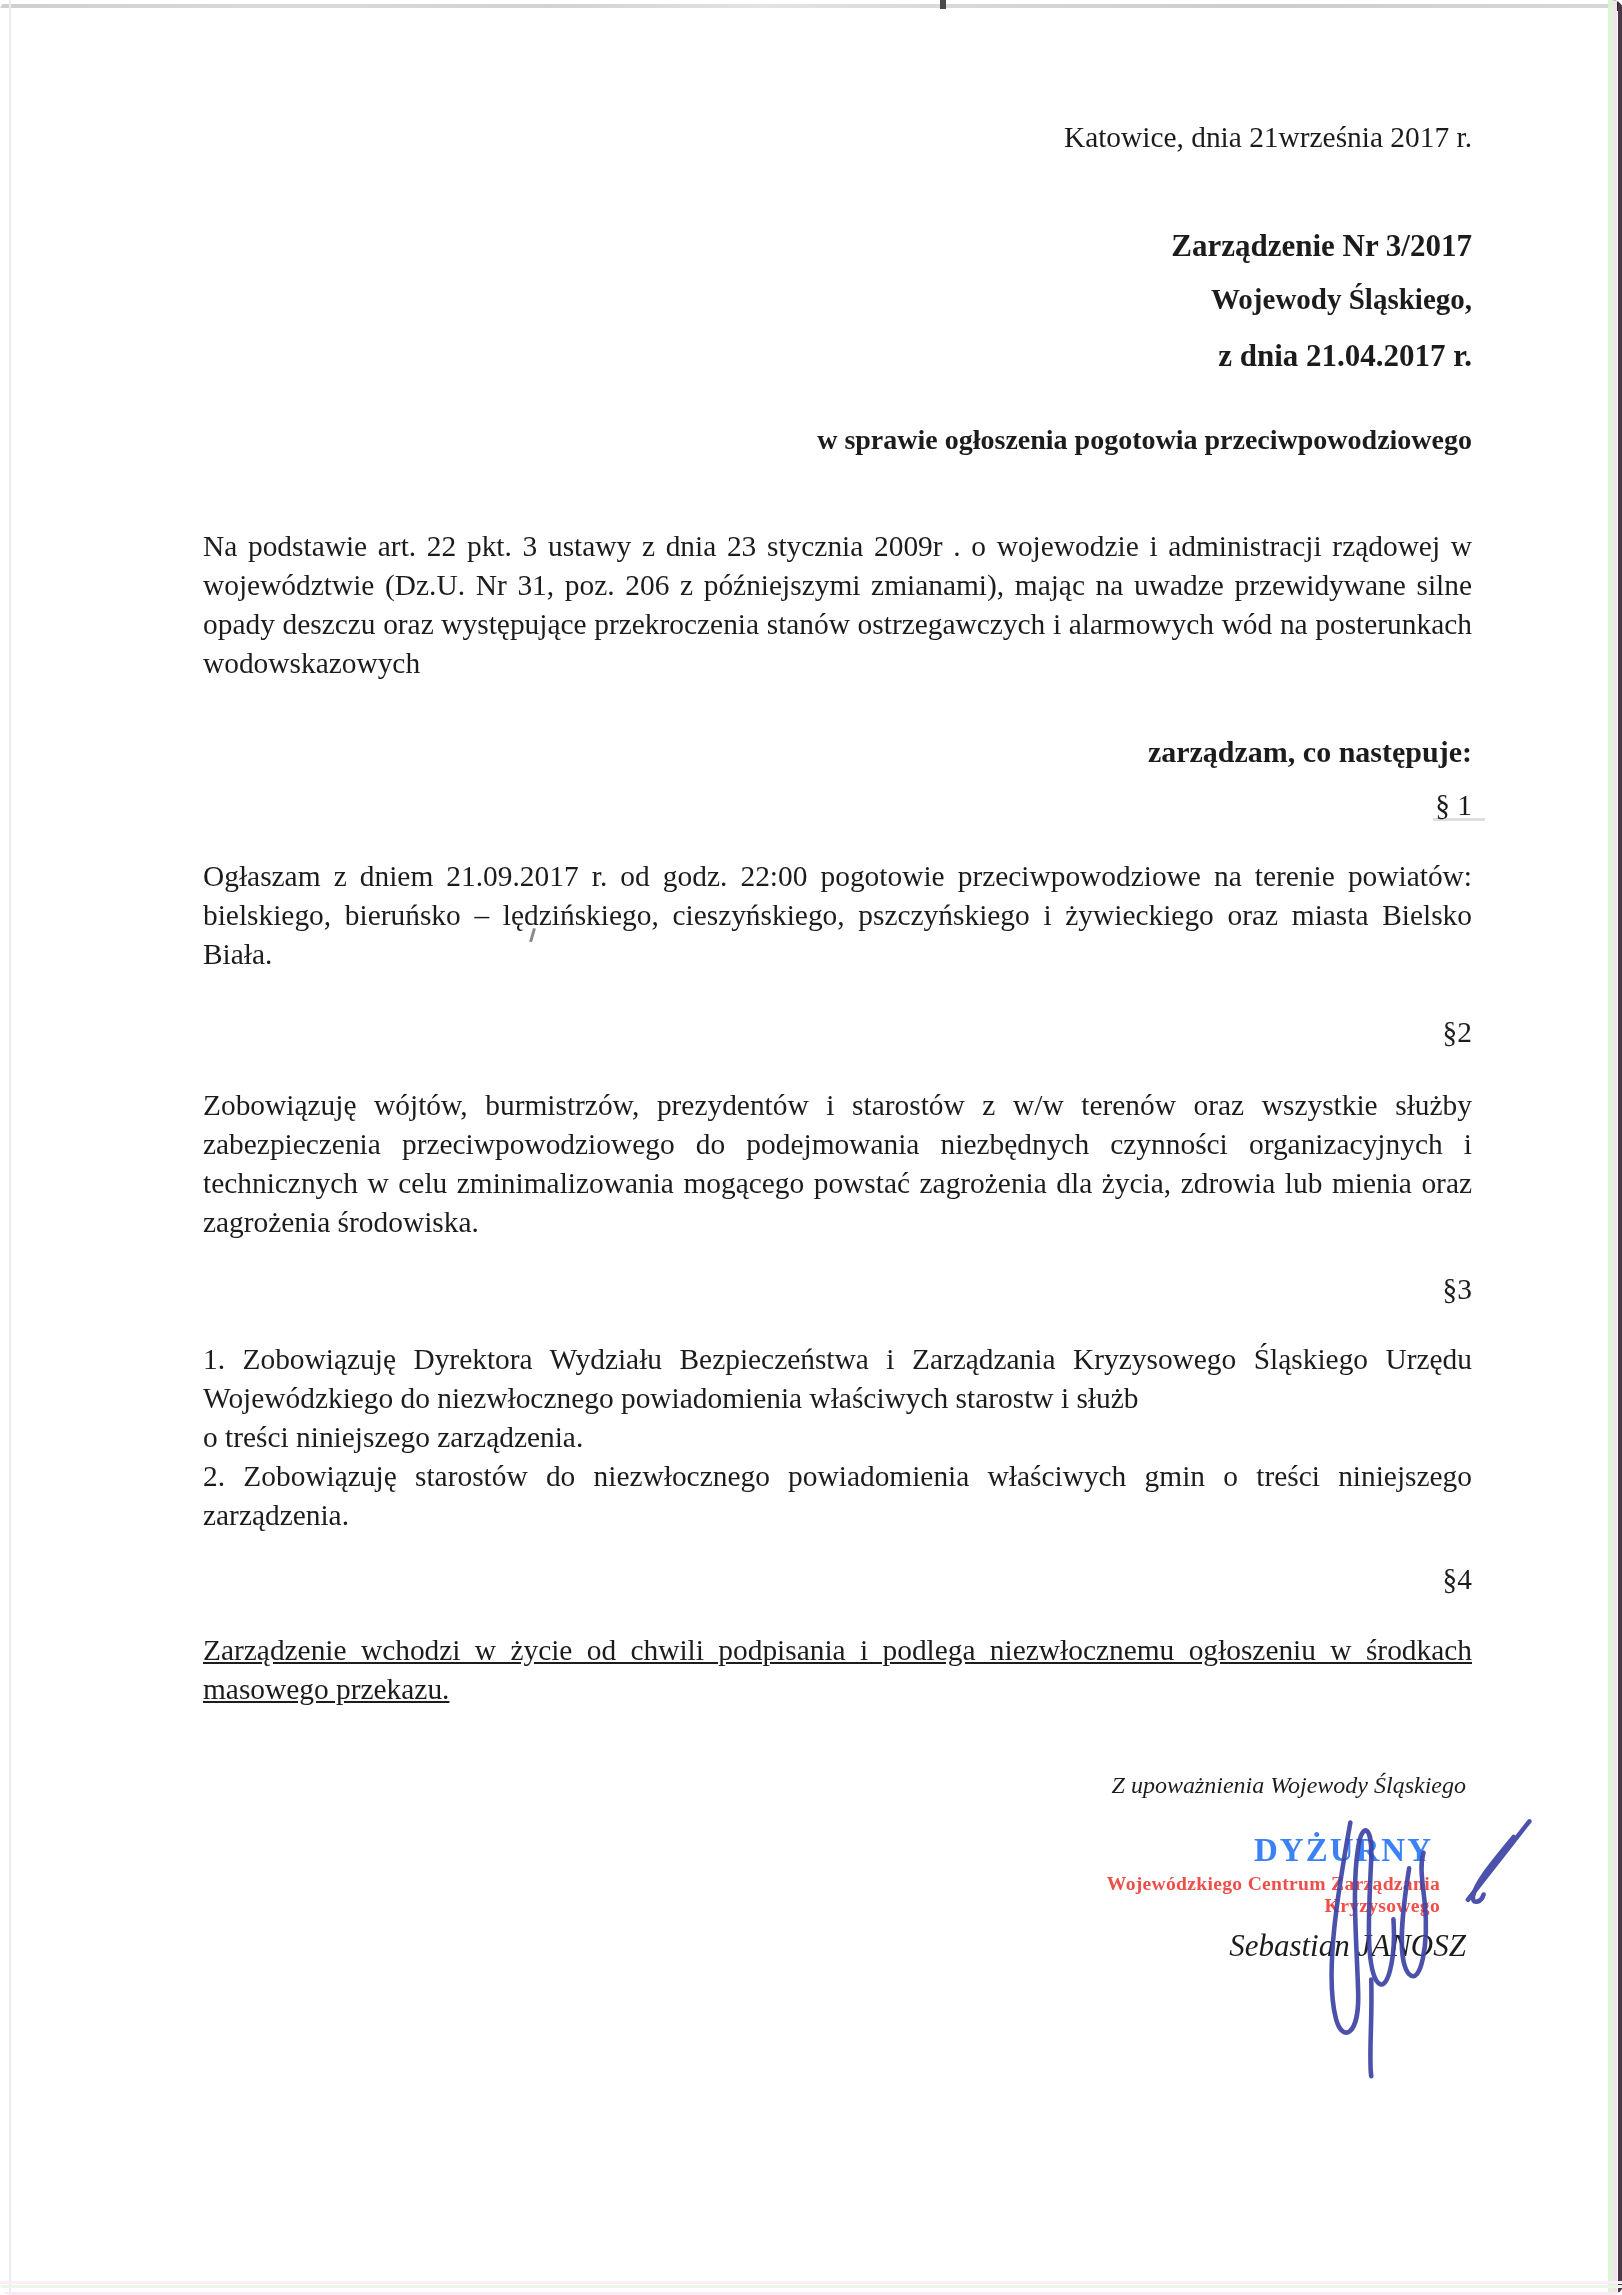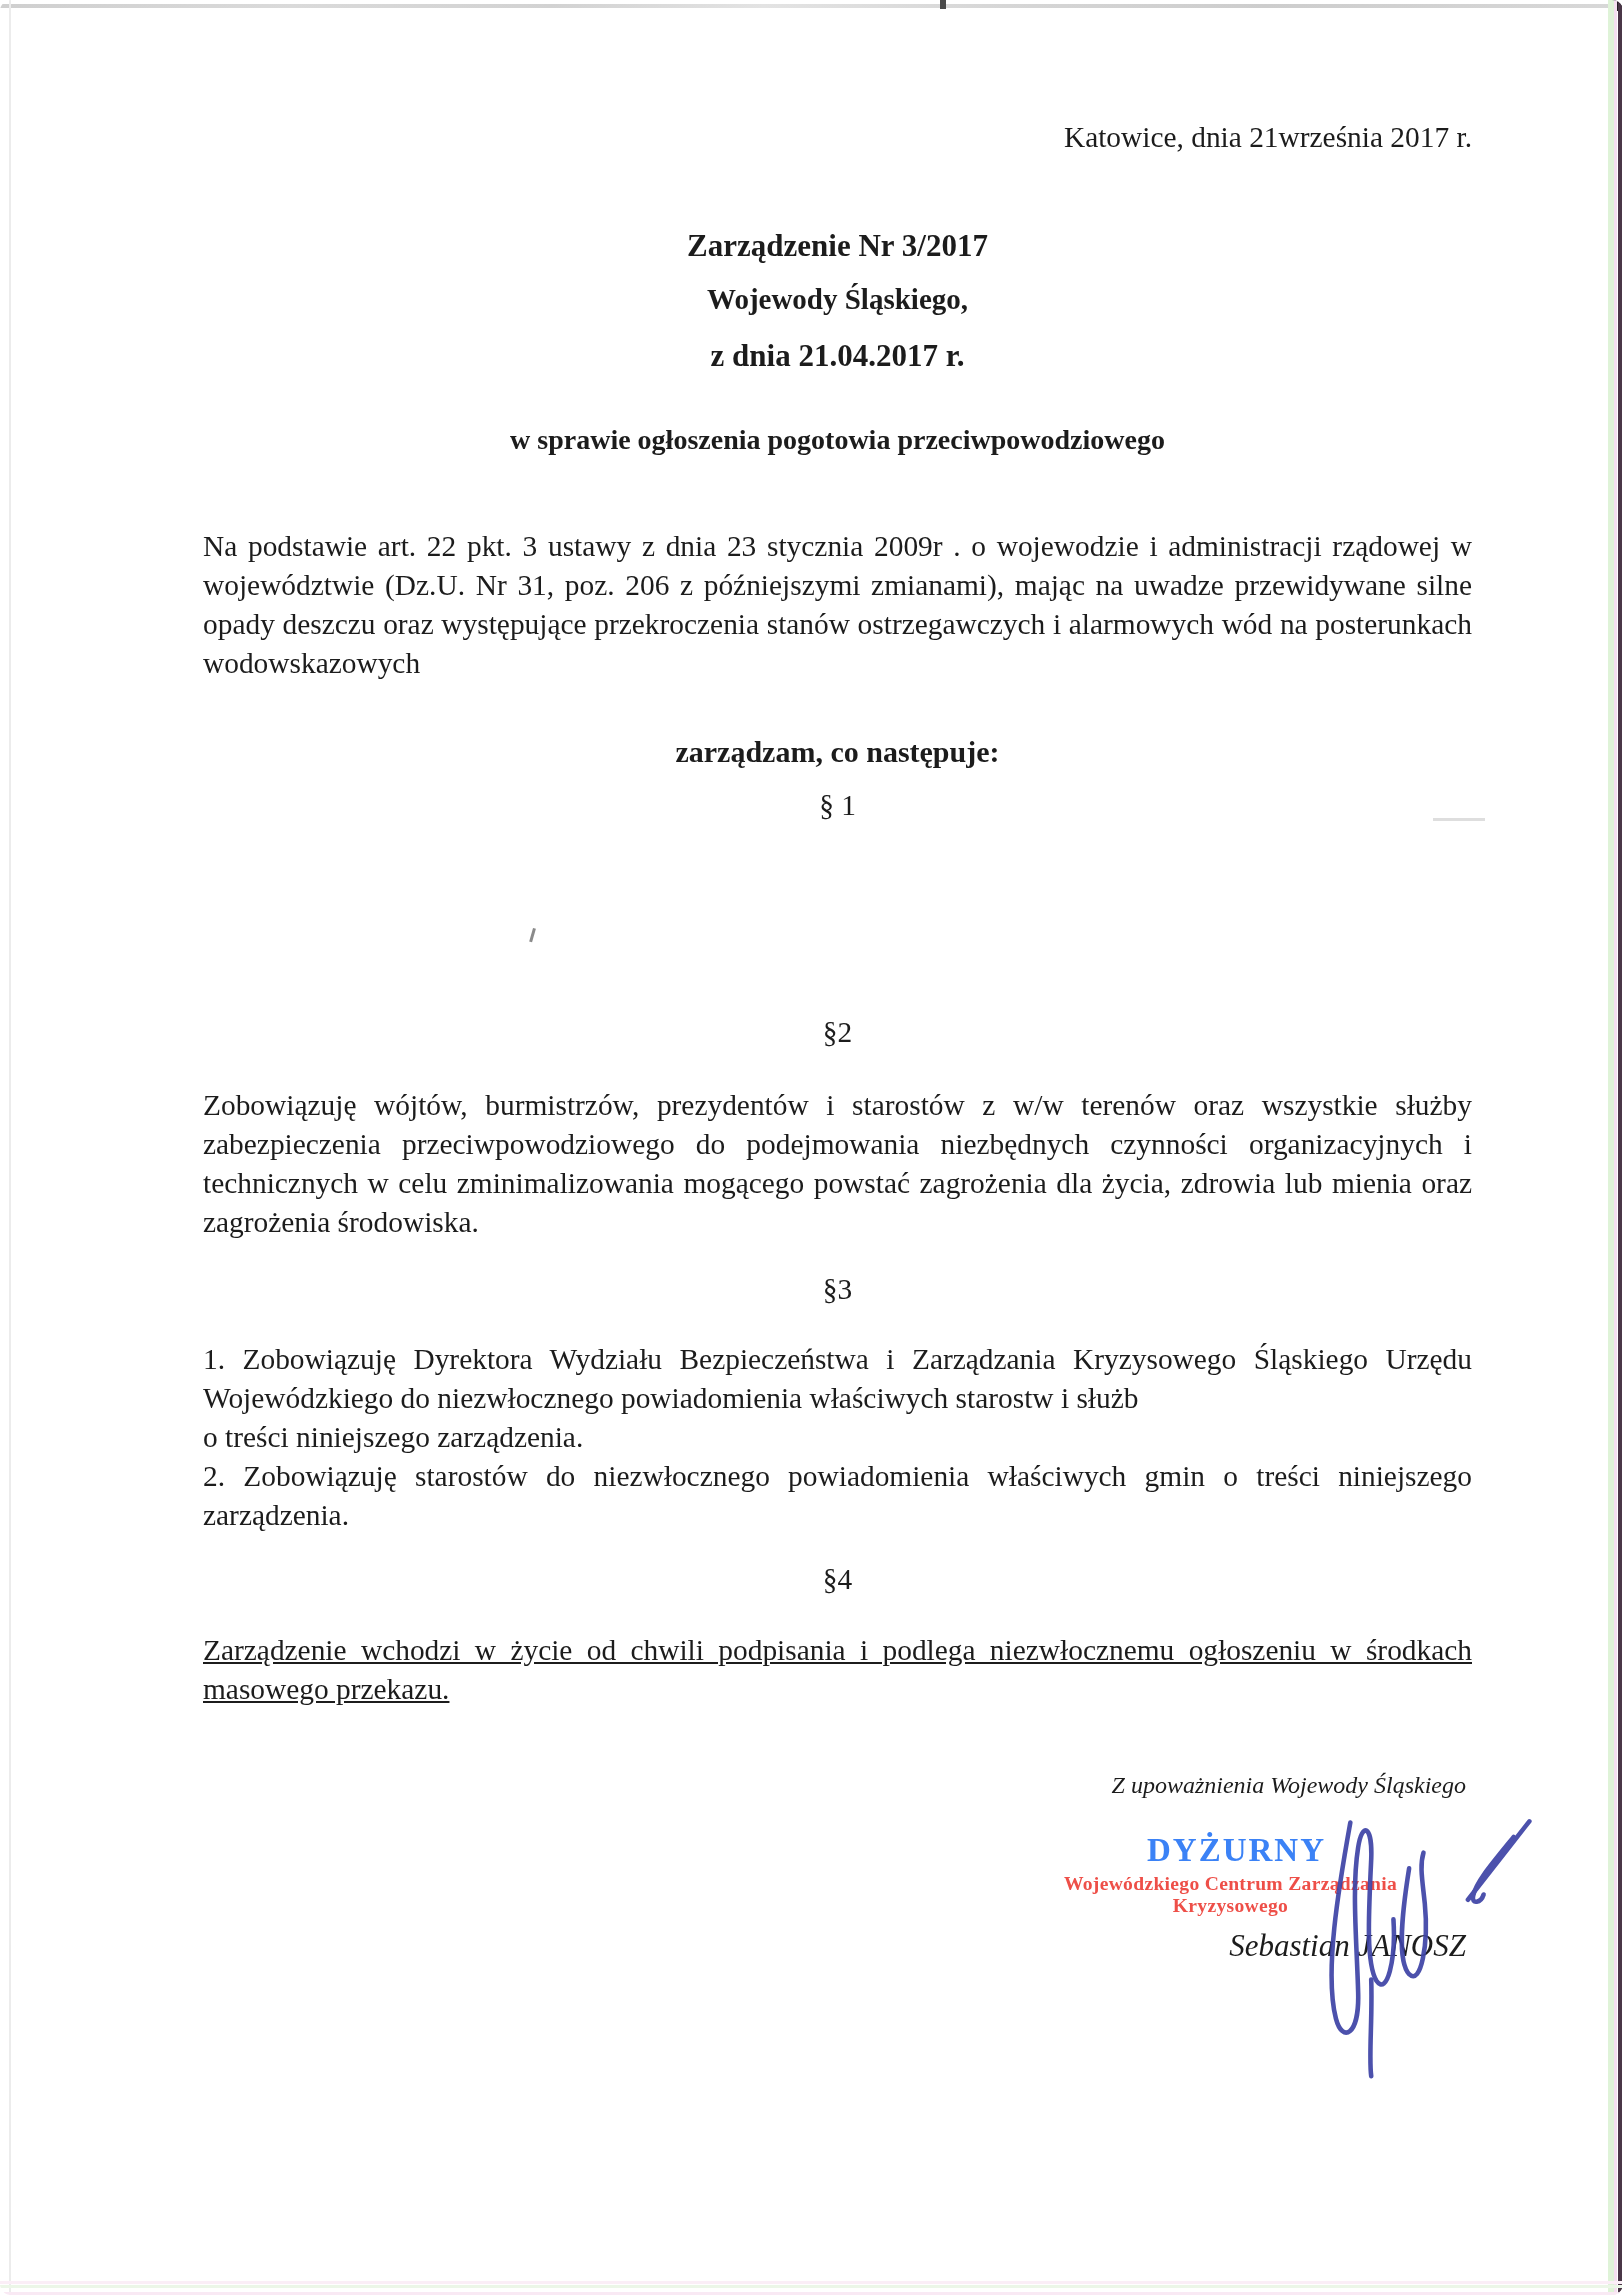--- a/index.html
+++ b/index.html
@@ -13,21 +13,21 @@
     overflow:hidden;
     border-radius:11px;
   }
   .abs{position:absolute;}
   .col{left:203px;width:1269px;}
   .body-text{
     font-size:29.4px;line-height:39px;
     text-align:justify;
     white-space:pre-line;
   }
-  .center{text-align:center;}
+  .center{text-align:right;}
   .right{text-align:right;}
   .bold{font-weight:bold;}
   .italic{font-style:italic;}
   .date-line{top:121px;font-size:29.4px;}
   .title-1{top:228px;font-size:31px;}
   .title-2{top:283px;font-size:29px;}
   .title-3{top:338px;font-size:31px;}
   .subject{top:424px;font-size:28px;}
   .preamble{top:527px;}
   .order-intro{top:718px;font-size:30px;margin-top:17px;}
@@ -85,20 +85,21 @@
   <div class="abs col center bold title-2">Wojewody Śląskiego,</div>
   <div class="abs col center bold title-3">z dnia 21.04.2017 r.</div>
 
   <div class="abs col center bold subject">w sprawie ogłoszenia pogotowia przeciwpowodziowego</div>
 
   <div class="abs col body-text preamble">Na podstawie art. 22 pkt. 3 ustawy z dnia 23 stycznia 2009r . o wojewodzie i administracji rządowej w województwie (Dz.U. Nr 31, poz. 206 z późniejszymi zmianami), mając na uwadze przewidywane silne opady deszczu oraz występujące przekroczenia stanów ostrzegawczych i alarmowych wód na posterunkach wodowskazowych</div>
 
   <div class="abs col center bold order-intro">zarządzam, co następuje:</div>
 
   <div class="abs col center h-s1">§ 1</div>
+  <div class="abs col body-text b-s1">Ogłaszam z dniem 21.09.2017 r. od godz. 22:00 pogotowie przeciwpowodziowe na terenie powiatów: bielskiego, bieruńsko – lędzińskiego, cieszyńskiego, pszczyńskiego i żywieckiego oraz miasta Bielsko Biała.</div>
 
   <div class="abs col center h-s2">§2</div>
   <div class="abs col body-text b-s2">Zobowiązuję wójtów, burmistrzów, prezydentów i starostów z w/w terenów oraz wszystkie służby zabezpieczenia przeciwpowodziowego do podejmowania niezbędnych czynności organizacyjnych i technicznych w celu zminimalizowania mogącego powstać zagrożenia dla życia, zdrowia lub mienia oraz zagrożenia środowiska.</div>
 
   <div class="abs col center h-s3">§3</div>
   <div class="abs col body-text b-s3">1. Zobowiązuję Dyrektora Wydziału Bezpieczeństwa i Zarządzania Kryzysowego Śląskiego Urzędu Wojewódzkiego do niezwłocznego powiadomienia właściwych starostw i służb
 o treści niniejszego zarządzenia.
 2. Zobowiązuję starostów do niezwłocznego powiadomienia właściwych gmin o treści niniejszego zarządzenia.</div>
 
   <div class="abs col center h-s4">§4</div>

